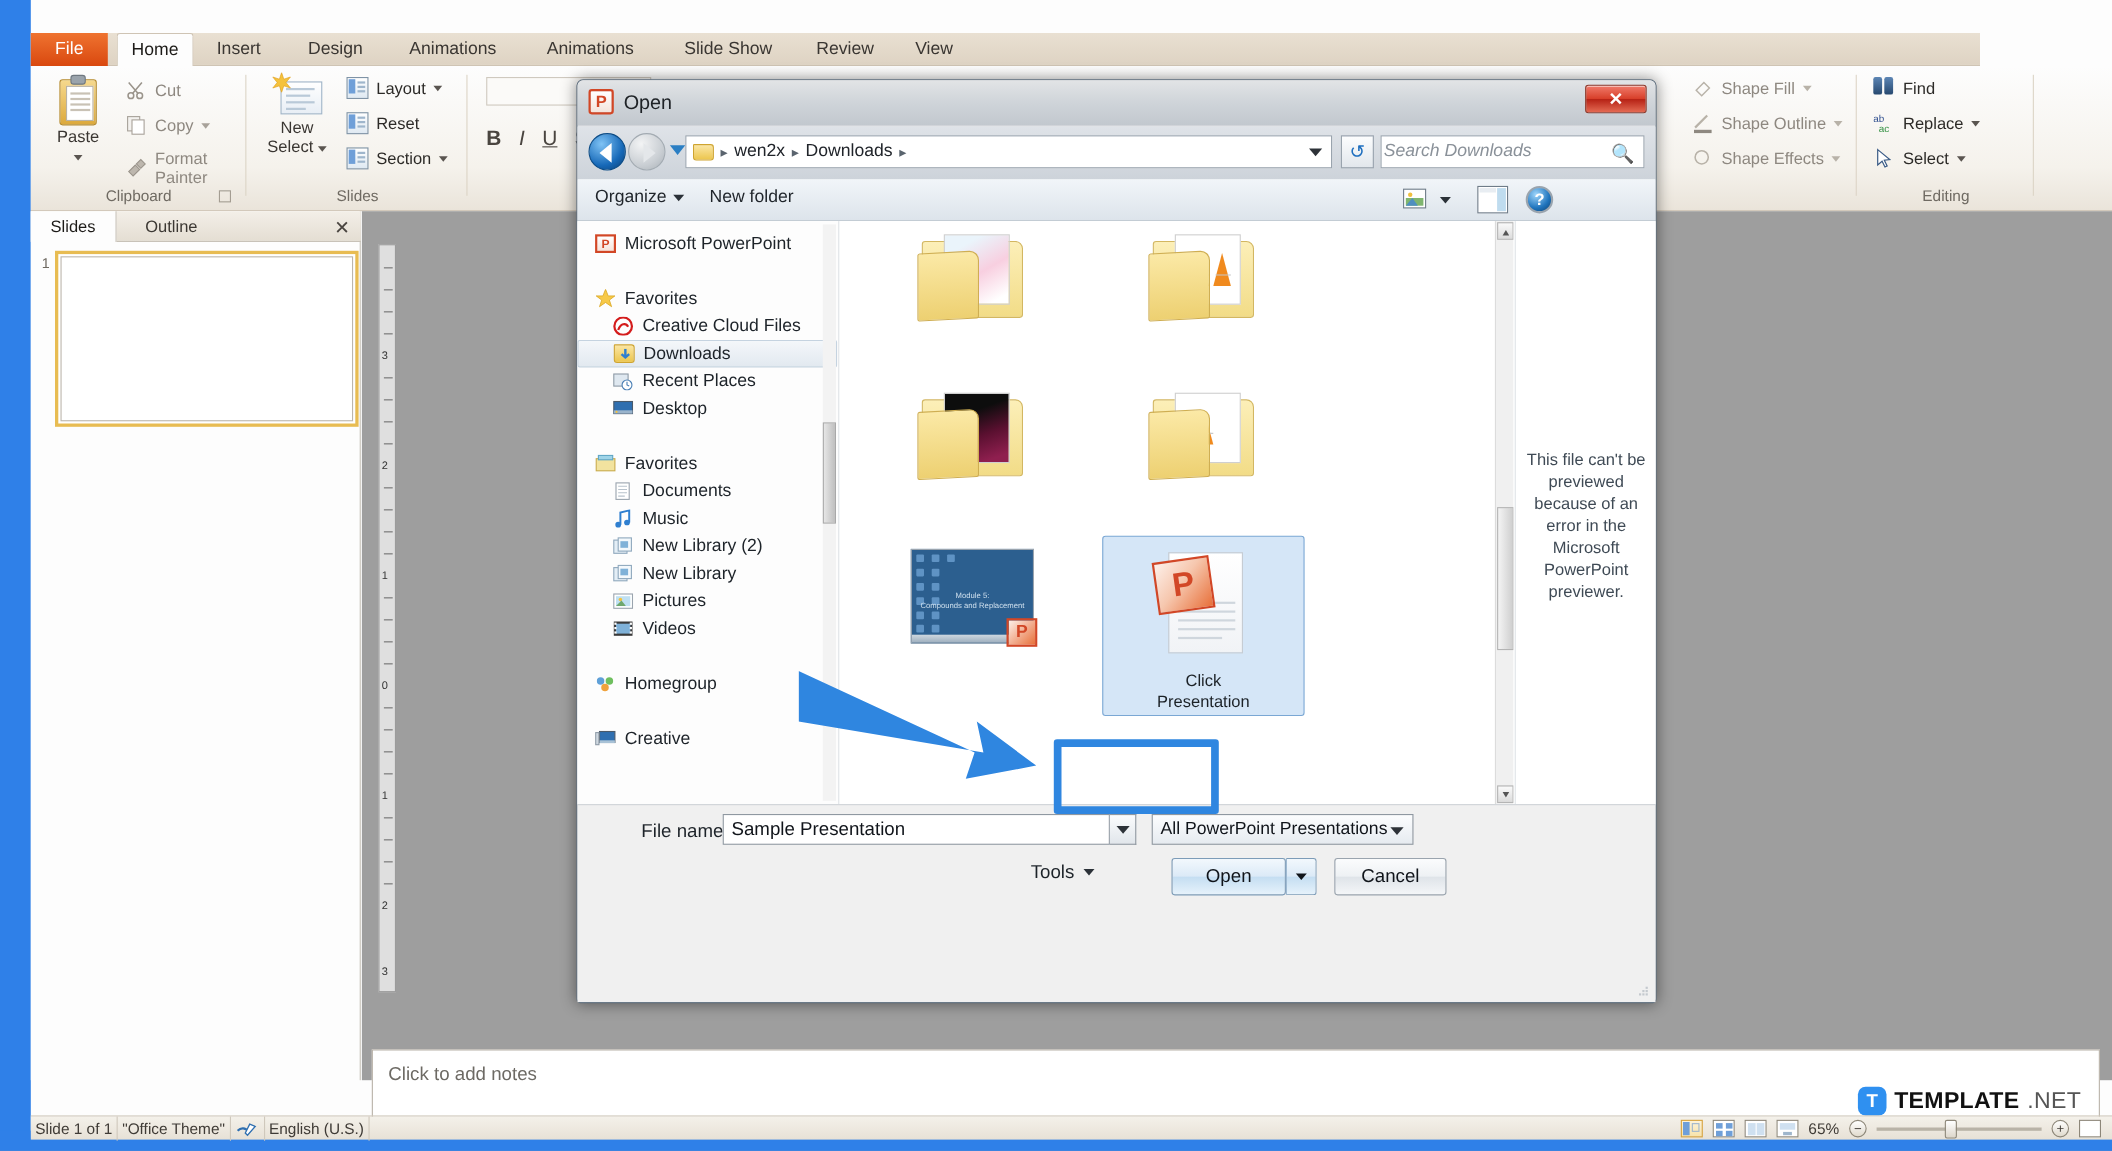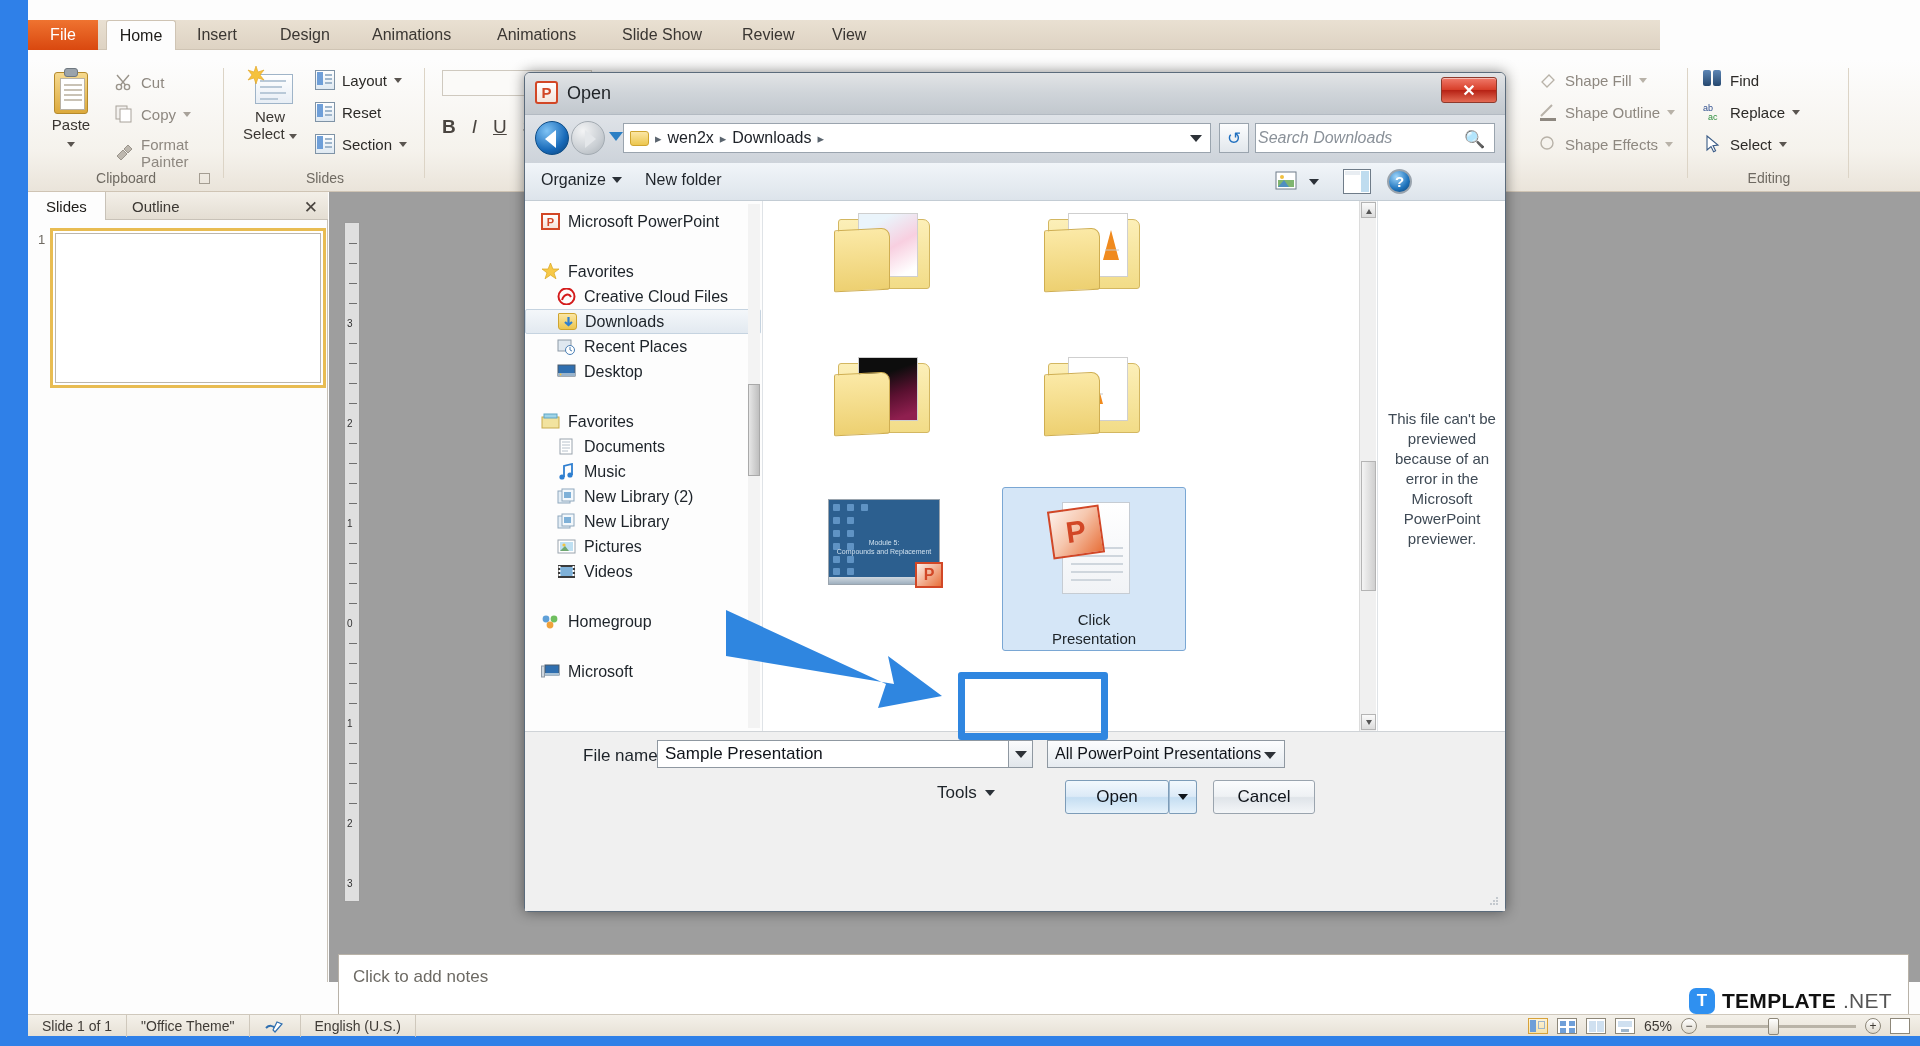--- a/index.html
+++ b/index.html
@@ -31,21 +31,21 @@
   .qat .sq { width: 20px; height: 20px; border-radius: 3px; }
   .win-ctrl {
     position: absolute; right: 6px; top: 2px; display: flex; gap: 3px;
     filter: blur(1.1px); opacity: .85;
   }
   .win-ctrl div { width: 26px; height: 18px; border: 1px solid #b6ab99; border-radius: 2px;
                   background: linear-gradient(to bottom,#fbf7f0,#e3d9c9); }
 
   
   .tabrow {
-    position: absolute; left: 0; top: 20px; width: 1632px; height: 30px;
+    position: absolute; left: 0; top: 30px; width: 1772px; height: 30px;
     background: linear-gradient(to bottom,#e9e0d2,#ded3c3);
     border-bottom: 1px solid #cfc4b4;
   }
   .tab-file {
     position: absolute; left: 0; top: 0; width: 70px; height: 30px;
     background: linear-gradient(to bottom,#ef7330,#d9480f);
     color: #fff; font-size: 16px; display: flex; align-items: center; justify-content: center;
   }
   .tab {
     position: absolute; top: 0; height: 30px; display: flex; align-items: center;
@@ -150,21 +150,21 @@
   .notes-text { position: absolute; left: 14px; top: 12px; font-size: 17px; color: #6d6a64; }
 
   
   .statusbar {
     position: absolute; left: 0; top: 1028px; width: 1920px; height: 18px;
     background: #2f80e8;
   }
   .status-inner { position: absolute; left: 28px; top: 1014px; width: 1892px; height: 22px;
                   background: linear-gradient(to bottom,#f4f1ea,#e7e1d6);
                   border-top: 1px solid #cfc8bc; display: flex; align-items: center; }
-  .st-item { font-size: 14px; color: #3f3b36; padding: 0 14px; border-right: 1px solid #cfc8bc;
+  .st-item { font-size: 14px; color: #3f3b36; padding: 0 4px; border-right: 1px solid #cfc8bc;
              height: 22px; display: flex; align-items: center; }
   .st-right { position: absolute; right: 10px; top: 0; height: 22px; display: flex;
               align-items: center; gap: 9px; }
   .vbtn { width: 20px; height: 16px; border: 1px solid #8d8779; background: #fff; position: relative; }
   .vbtn.sel { border: 1px solid #d7a23a; background: linear-gradient(to bottom,#fdf3d8,#f7e3ab); }
   .zoom-pct { font-size: 14px; color: #3f3b36; }
   .zslider { width: 150px; height: 3px; background: #b9b3a7; position: relative; }
   .zknob { position: absolute; left: 62px; top: -7px; width: 11px; height: 17px;
            background: linear-gradient(to bottom,#fff,#ddd7cb); border: 1px solid #8d8779; border-radius: 2px; }
   .zcircle { width: 16px; height: 16px; border-radius: 50%; border: 1px solid #8d8779;
@@ -875,21 +875,21 @@
         </div>
 
         <div class="np-item" style="top:458px">
           <span class="np-ic">
             <svg width="19" height="17" viewBox="0 0 19 17">
                 <rect x="4" y="2" width="14" height="10" fill="#2f6fb0" stroke="#4a5a6a"></rect>
               <rect x="4" y="10" width="14" height="2.5" fill="#a9c2d6"></rect>
                 <rect x="0.5" y="3" width="3" height="11" fill="#cfd8e0" stroke="#8e9aa6"></rect>
               </svg>
           </span>
-          <span>Microsoft</span>
+          <span>Creative</span>
         </div>
 
         <div class="np-scroll">
           <div class="np-thumb"></div>
         </div>
       </div>
 
       <div class="filelist">
 
         <div class="fitem" style="left:28px;top:4px">

